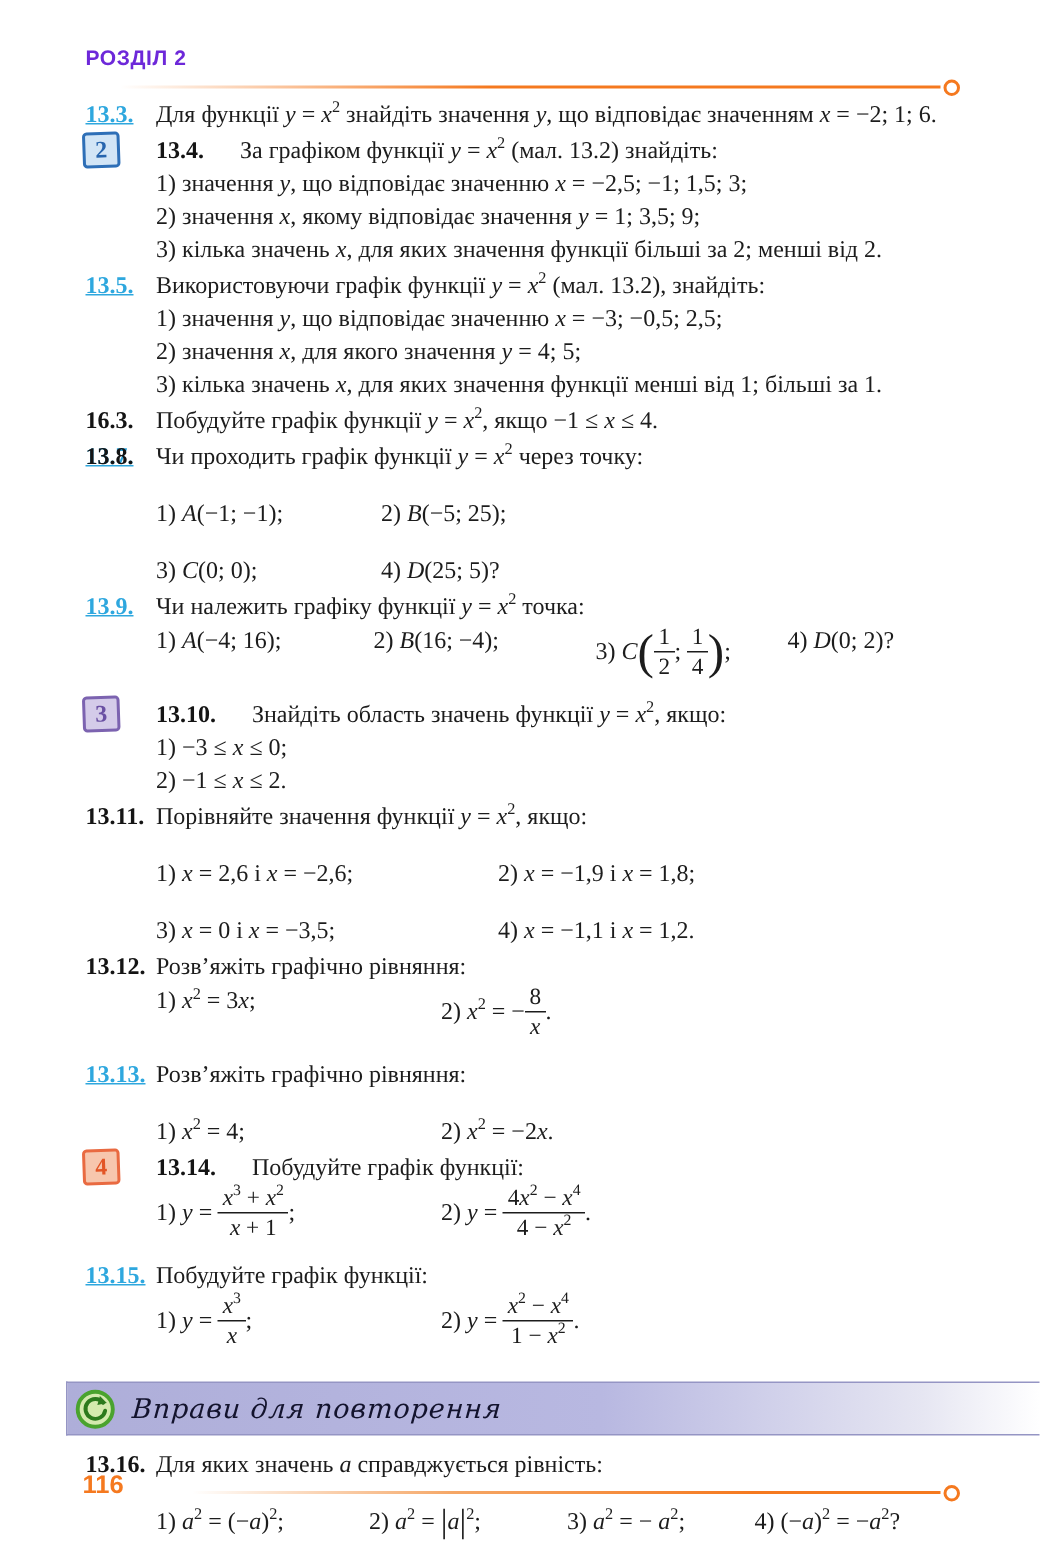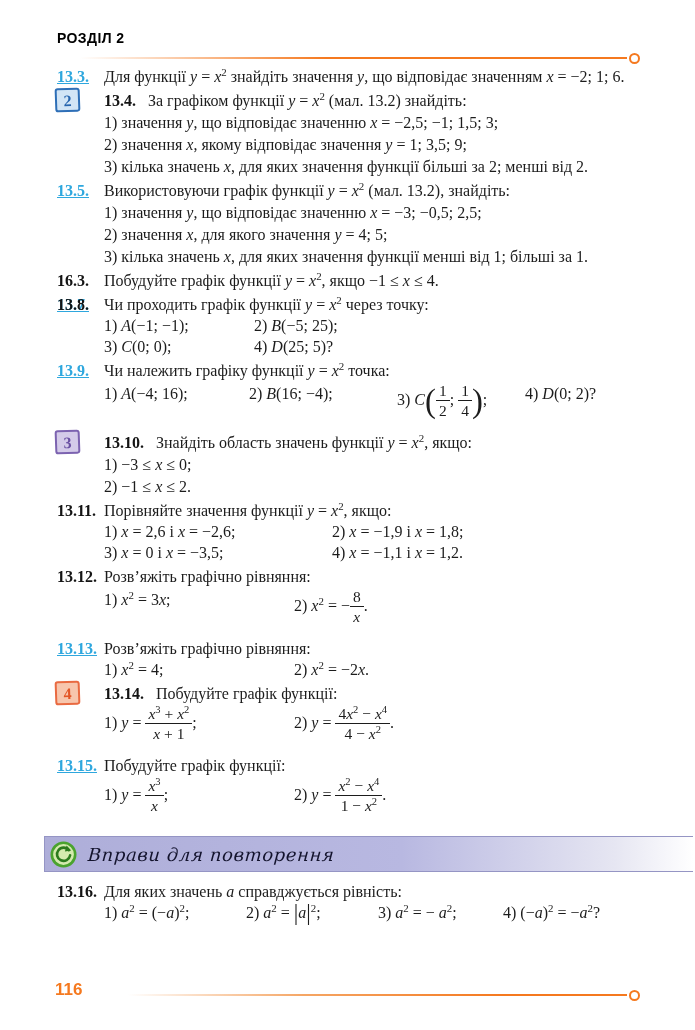--- a/index.html
+++ b/index.html
@@ -1,49 +1,49 @@
 <!DOCTYPE html>
 <html><head>
 <meta charset="utf-8">
 <style>
   html,body{margin:0;padding:0;background:#ffffff;}
   .page{position:relative;width:695px;height:1030px;background:#fff;overflow:hidden;
         font-family:"Liberation Serif",serif;color:#1c1c1c;}
 
   
   .chapter{position:absolute;top:30px;left:57px;font-family:"Liberation Sans",sans-serif;
-           font-weight:bold;font-size:14px;letter-spacing:.4px;color:#000000;}
+           font-weight:bold;font-size:14px;letter-spacing:.4px;color:#6d28d9;}
   .hrule{position:absolute;top:57px;left:80px;right:68px;height:2px;
          background:linear-gradient(to right,rgba(245,121,31,0),#f5791f 45%);}
   .hring{position:absolute;top:52.5px;right:55px;width:7px;height:7px;border:2.5px solid #f5791f;
          border-radius:50%;background:#fff;}
   .pnum{position:absolute;bottom:30px;left:55px;font-family:"Liberation Sans",sans-serif;
         font-weight:bold;font-size:17px;color:#f5791f;}
   .frule{position:absolute;bottom:34px;left:128px;right:68px;height:2px;
          background:linear-gradient(to right,rgba(245,121,31,0),#f5a665 35%,#f5791f 75%);}
   .fring{position:absolute;bottom:29.5px;right:55px;width:7px;height:7px;border:2.5px solid #f5791f;
          border-radius:50%;background:#fff;}
 
   
   .content{position:absolute;top:63px;left:57px;width:582px;}
   .prob{position:relative;padding-left:47px;font-size:16px;line-height:21px;
         text-align:justify;margin:3px 0;}
   .prob>.num{position:absolute;left:0;top:0;font-weight:bold;white-space:nowrap;}
-  .prob.boxed>.num{position:static;margin-right:8px;}
+  .prob.boxed>.num{position:static;margin-right:20px;}
   .num.blue{color:#2ea7de;text-decoration:underline;}
   .num.black{color:#141414;}
   .badge{position:absolute;left:-2px;top:-2px;width:21px;height:20px;display:flex;
          align-items:center;justify-content:center;font-weight:bold;font-size:16px;
          border-radius:3px;transform:rotate(-2deg);border:2.5px solid;}
   .badge.blue{border-color:#2e6fb7;background:#d2e5f6;color:#2765ae;}
   .badge.purple{border-color:#7c63b0;background:#d4cbe9;color:#6a50a3;}
   .badge.orange{border-color:#e96a41;background:#f7c6ad;color:#e35526;}
 
   .item{margin-top:1px;}
-  .cols{display:flex;margin-top:0;}
+  .cols{display:flex;margin-top:17px;}
   .cols .cell{flex:0 0 auto;text-align:left;}
   .cols.tall{min-height:46px;margin:2px 0;}
 
   sup{font-size:68%;line-height:0;}
   .fr{display:inline-block;text-align:center;vertical-align:middle;line-height:1.1;
       font-size:15.5px;position:relative;top:-1px;}
   .fr .n{display:block;border-bottom:1.3px solid #1c1c1c;padding:0 3px 1px;}
   .fr .d{display:block;padding:1px 3px 0;}
   .bp{display:inline-block;font-size:205%;line-height:0;vertical-align:middle;font-weight:400;
       position:relative;top:-1px;}

